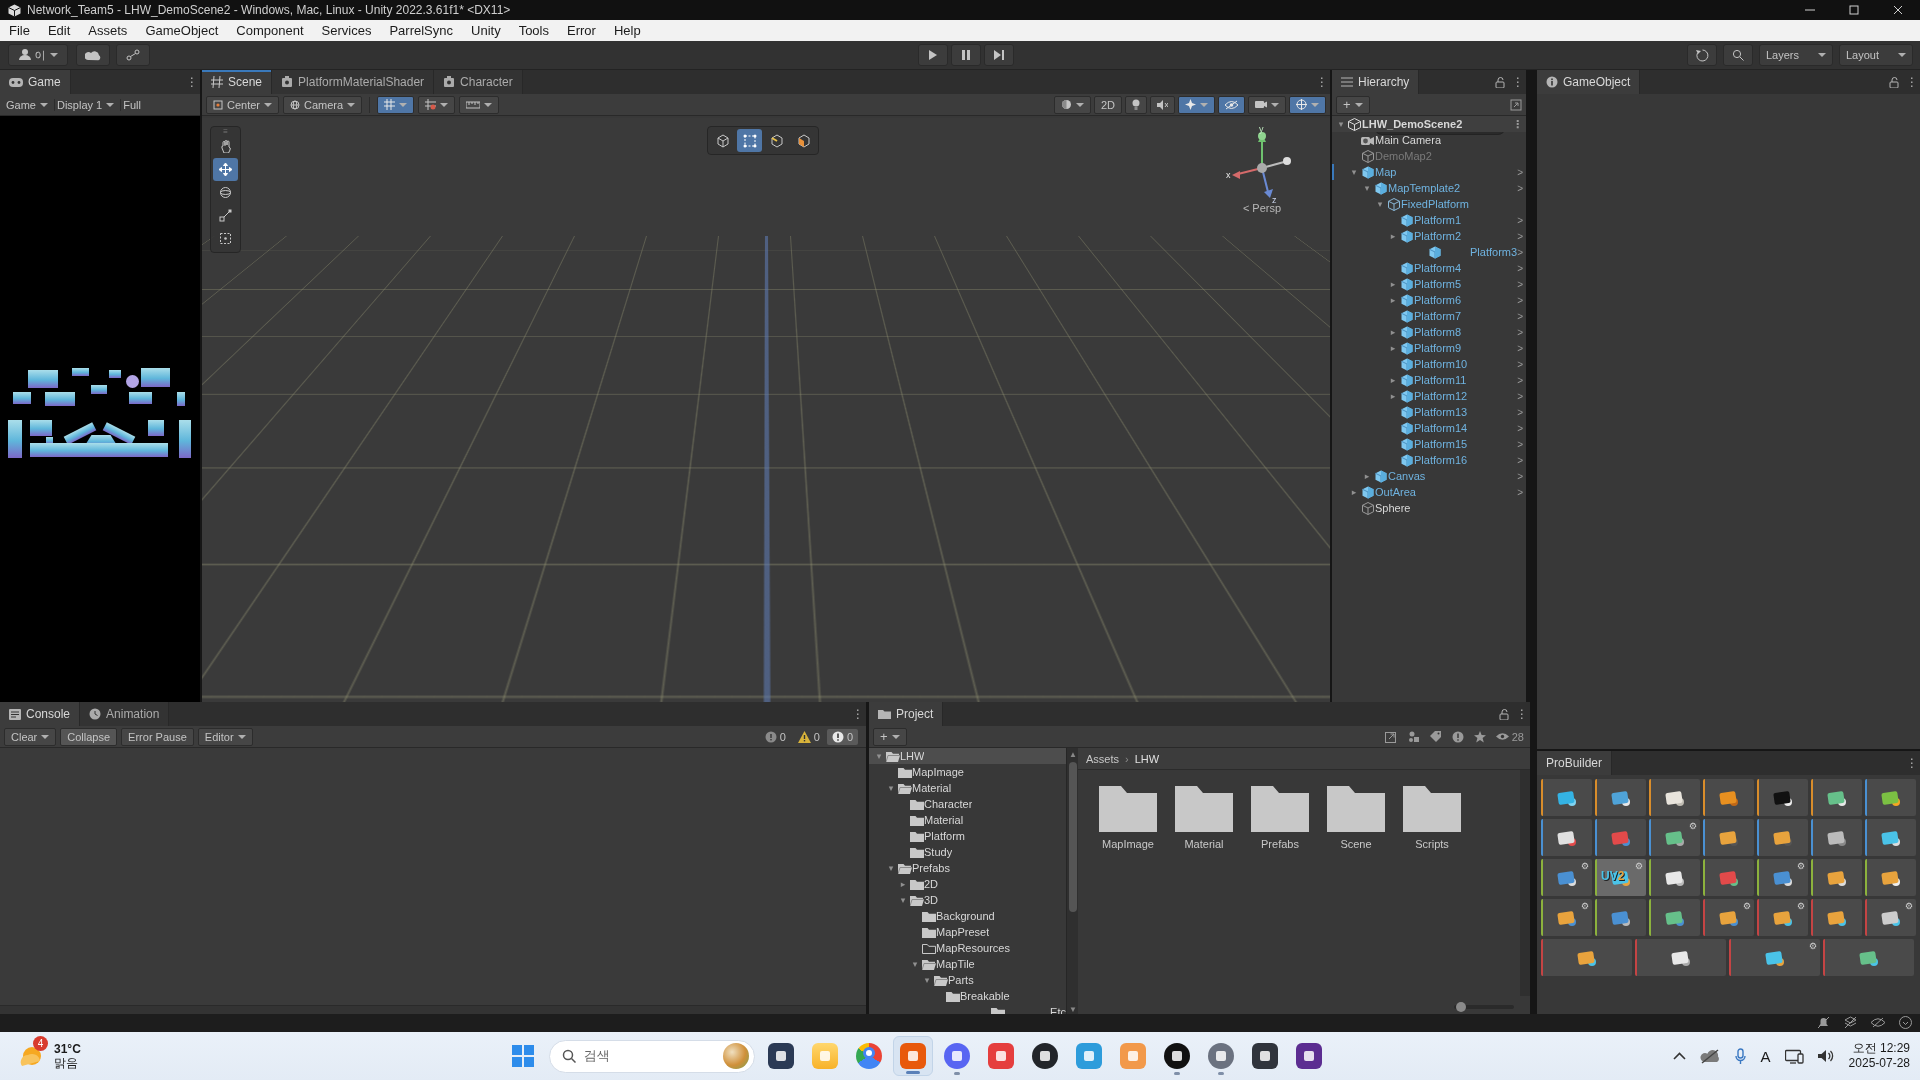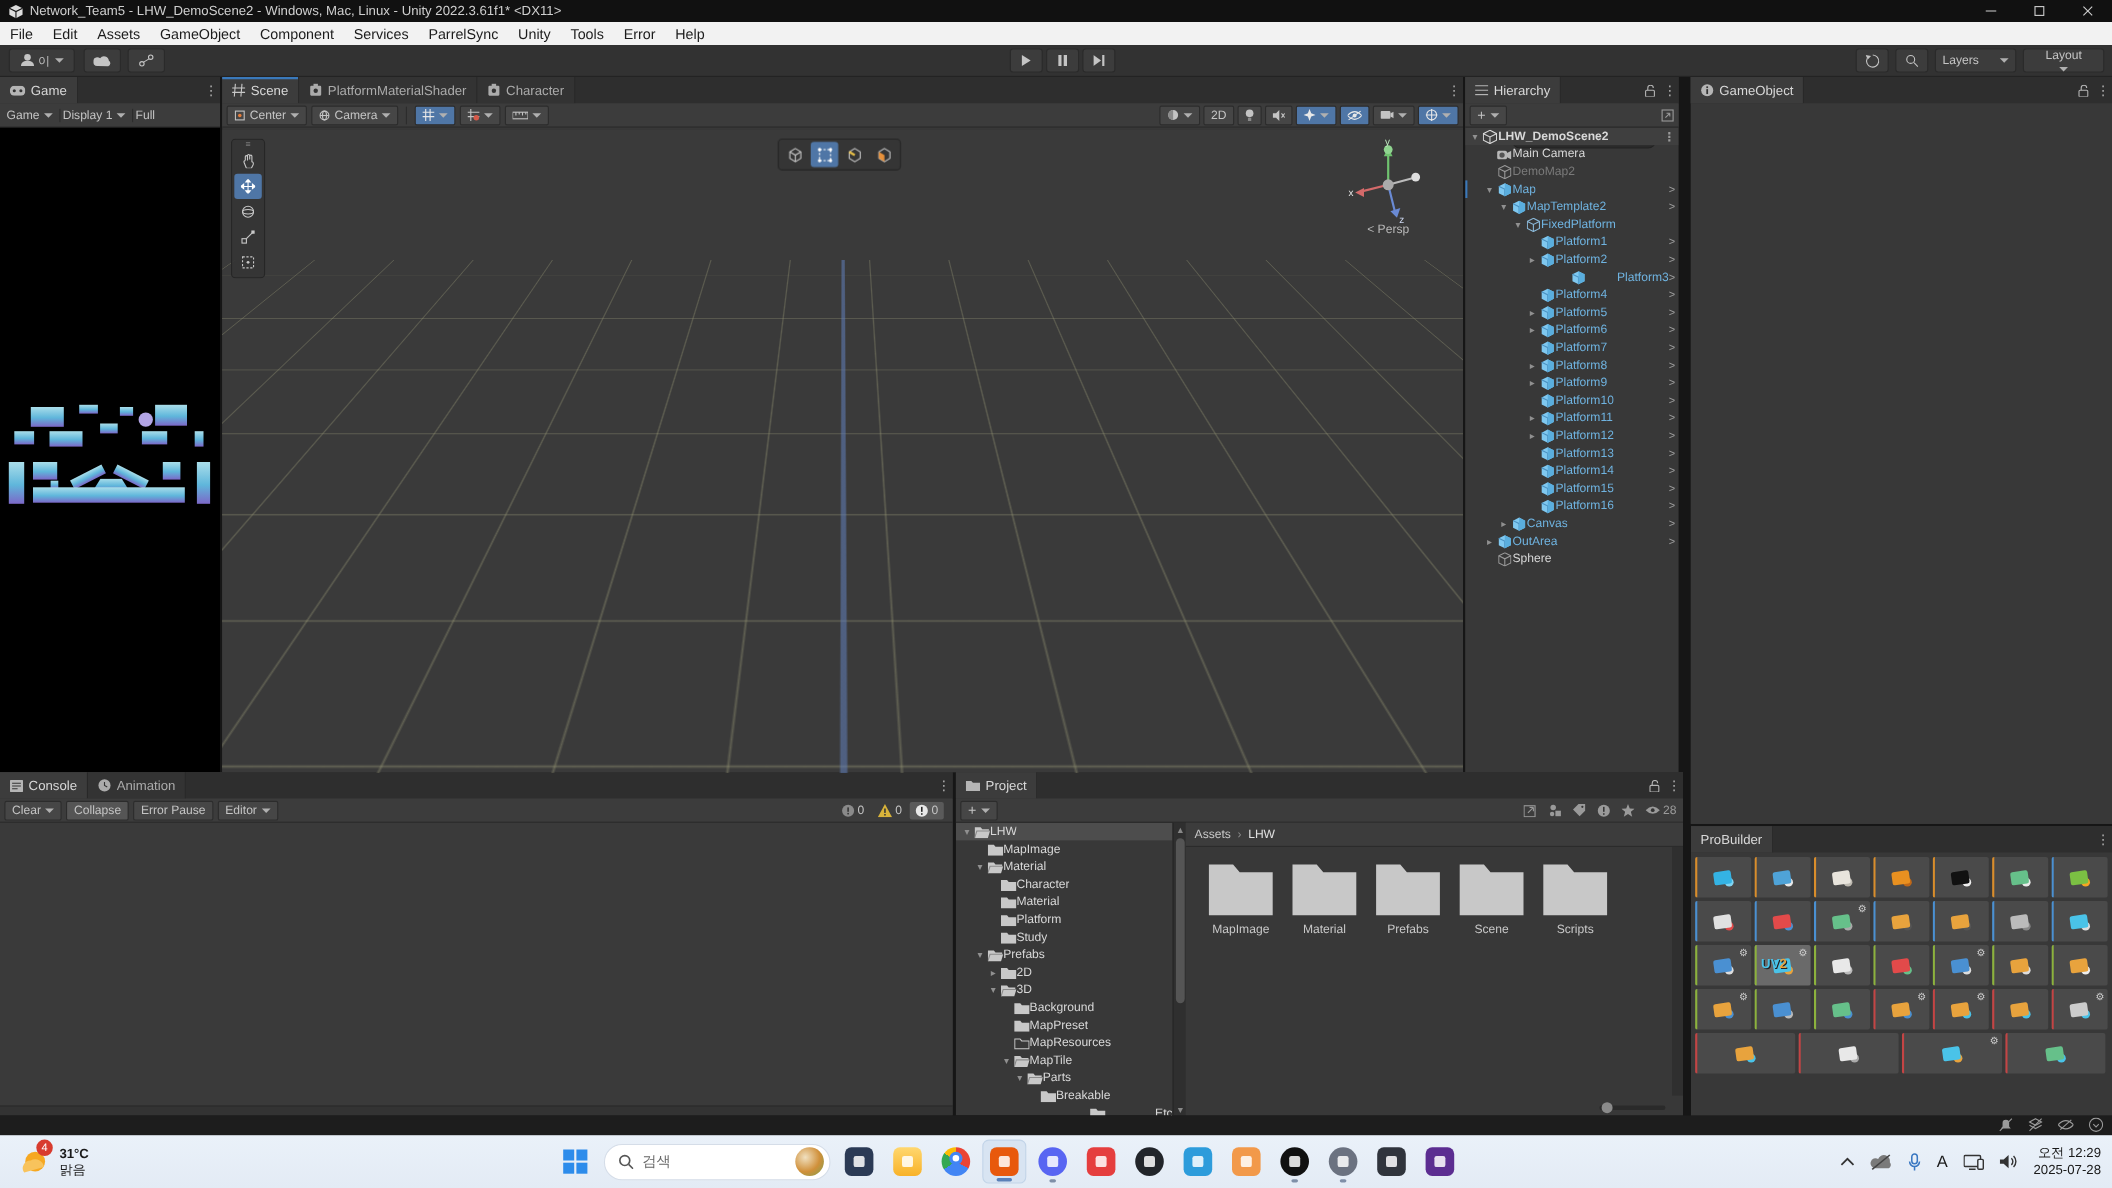--- a/index.html
+++ b/index.html
@@ -184,21 +184,21 @@
     <div class="tbtn" style="left:1723px;width:30px;">
       <svg width="12" height="12">
           <circle cx="5" cy="5" r="3.6" fill="none" stroke="#c4c4c4"></circle>
           <line x1="8" y1="8" x2="11.5" y2="11.5" stroke="#c4c4c4"></line>
         </svg>
     </div>
     <div class="tbtn" style="left:1759px;width:74px;justify-content:space-between;">
       <span>Layers</span>
         <span class="caret"></span>
     </div>
-    <div class="tbtn" style="left:1839px;width:74px;justify-content:space-between;flex-direction:column;">
+    <div class="tbtn" style="left:1839px;width:74px;justify-content:space-between;">
       <span>Layout</span>
         <span class="caret"></span>
     </div>
   </div>
 
   <div class="panel" style="left:0;top:70px;width:200px;height:632px;">
     <div class="tabbar">
       <div class="tab active">
         <svg width="14" height="9">
             <rect width="14" height="9" rx="4" fill="#b5b5b5"></rect>

